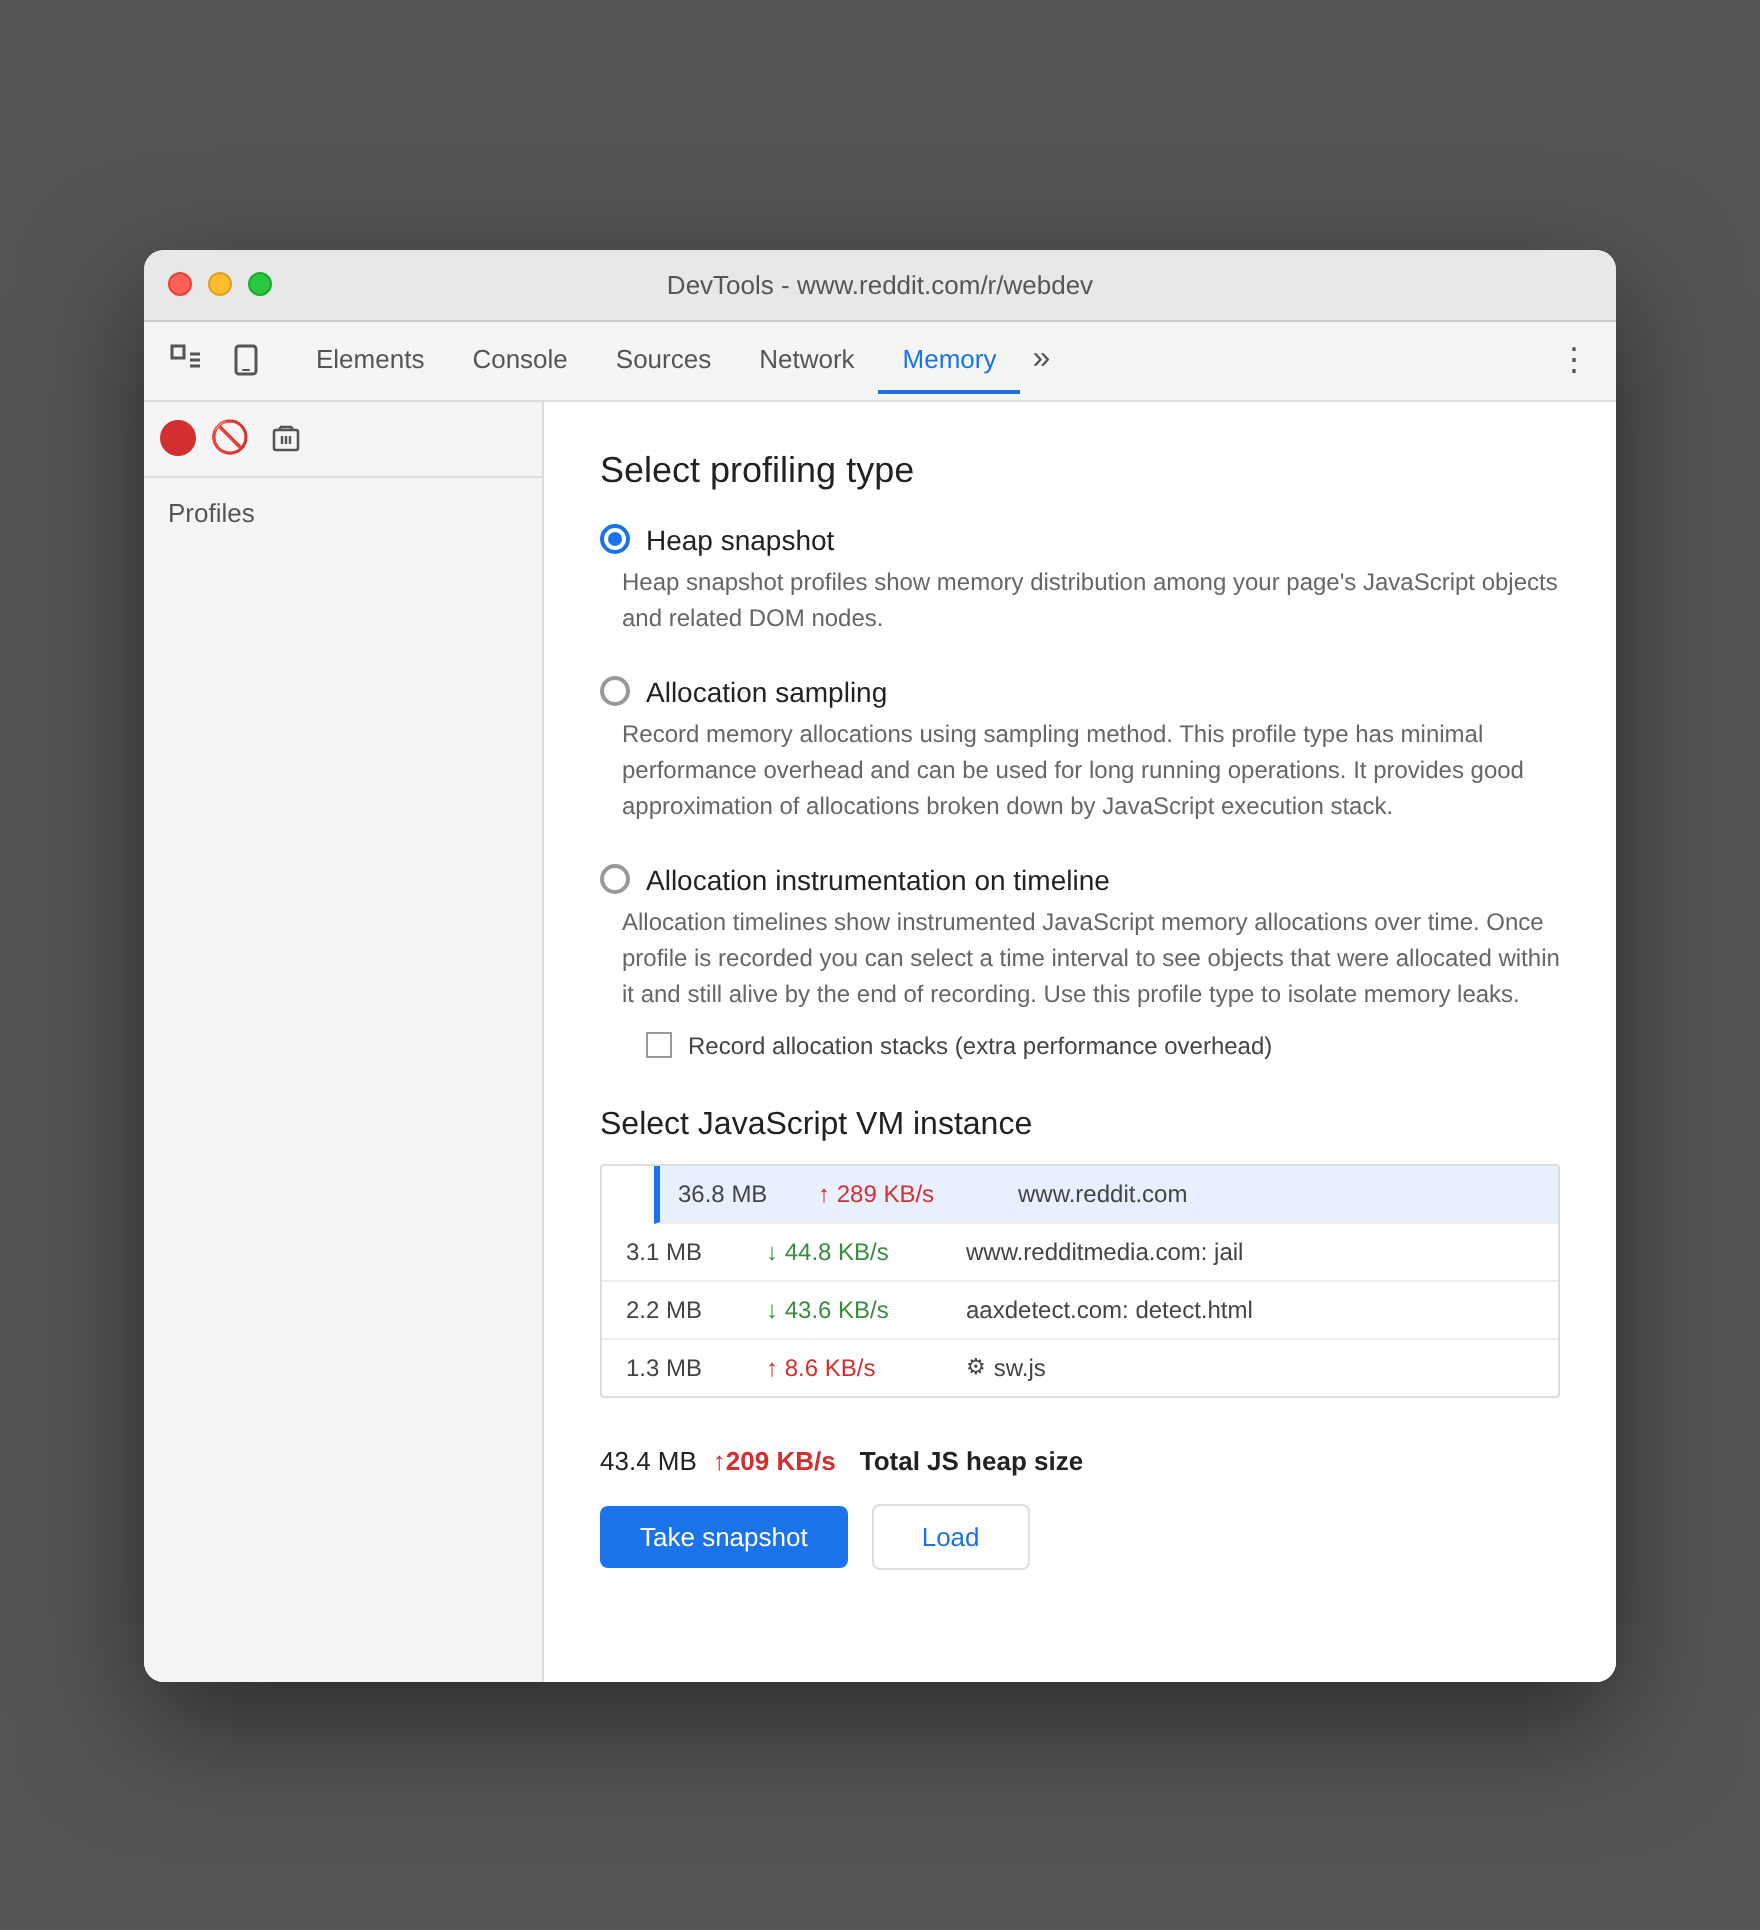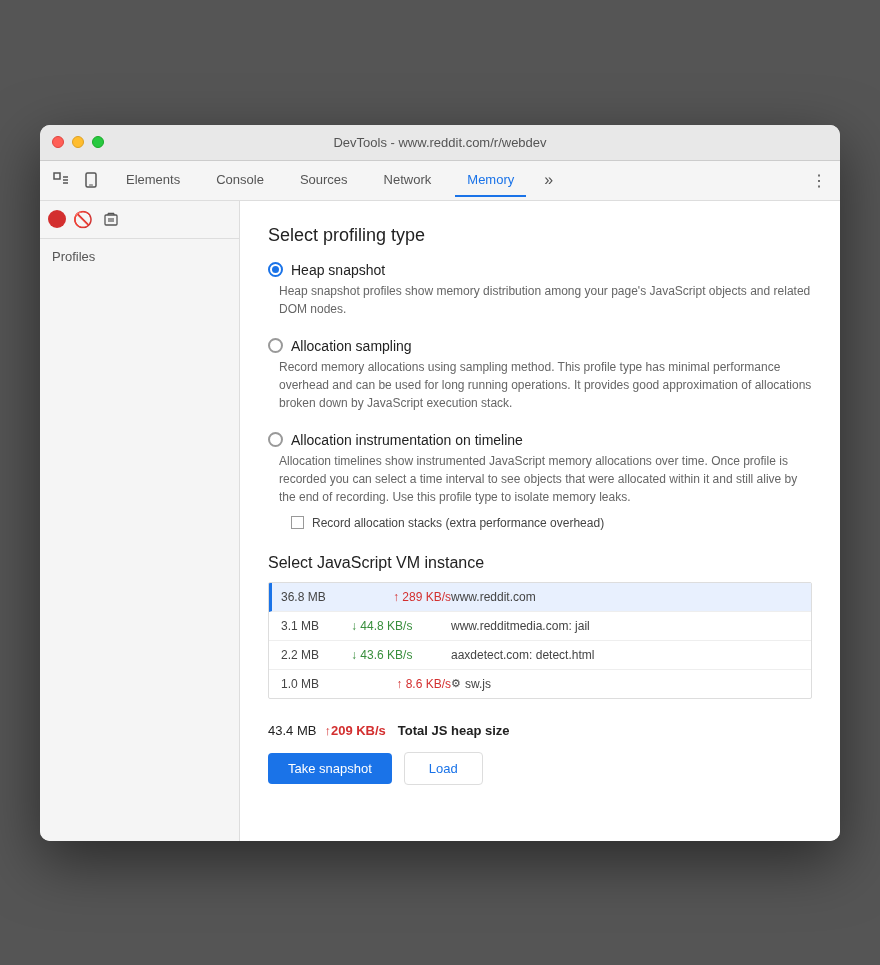--- a/index.html
+++ b/index.html
@@ -5,21 +5,21 @@
     * { box-sizing: border-box; margin: 0; padding: 0; }
     body {
       background: #555;
       display: flex;
       justify-content: center;
       align-items: center;
       min-height: 100vh;
       font-family: -apple-system, BlinkMacSystemFont, 'Helvetica Neue', Arial, sans-serif;
     }
     .window {
-      width: 800px;
+      width: 736px;
       background: #f0f0f0;
       border-radius: 10px;
       box-shadow: 0 20px 60px rgba(0,0,0,0.5);
       overflow: hidden;
     }
     .titlebar {
       background: #e8e8e8;
       height: 36px;
       display: flex;
       align-items: center;
@@ -72,21 +72,21 @@
       border: none;
       background: none;
       cursor: pointer;
       border-radius: 3px;
       color: #555;
       font-size: 14px;
     }
     .nav-tabs {
       display: flex;
       align-items: center;
-      gap: 12px;
+      gap: 0;
       flex: 1;
     }
     .nav-tab {
       padding: 8px 12px;
       font-size: 13px;
       color: #555;
       cursor: pointer;
       border-bottom: 2px solid transparent;
       white-space: nowrap;
     }
@@ -251,32 +251,33 @@
       padding: 7px 12px;
       font-size: 12.5px;
       border-bottom: 1px solid #eee;
       gap: 0;
     }
     .vm-row:last-child { border-bottom: none; }
     .vm-row.selected {
       background: #e8f0fe;
       border-left: 3px solid #1a73e8;
       padding-left: 9px;
+      margin-left: 26px;
     }
     .vm-col-size {
       width: 70px;
       color: #444;
       font-size: 12px;
     }
     .vm-col-speed {
       width: 100px;
       font-size: 12px;
       font-weight: 500;
     }
-    .speed-up { color: #d32f2f; text-align: right; }
+    .speed-up { color: #d32f2f; }
     .speed-down { color: #388e3c; }
     .vm-col-name {
       flex: 1;
       color: #444;
       font-size: 12px;
       display: flex;
       align-items: center;
       gap: 4px;
     }
     .gear-icon {
@@ -468,21 +469,21 @@
         <div class="vm-row">
           <span class="vm-col-size">2.2 MB</span>
           <span class="vm-col-speed speed-down">
             <span style="color:#388e3c;">↓</span>
             <span>43.6 KB/s</span>
           </span>
           <span class="vm-col-name">aaxdetect.com: detect.html</span>
         </div>
 
         <div class="vm-row">
-          <span class="vm-col-size">1.0 MB</span>
+          <span class="vm-col-size">1.3 MB</span>
           <span class="vm-col-speed speed-up">
             <span style="color:#d32f2f;">↑</span>
             <span>8.6 KB/s</span>
           </span>
           <span class="vm-col-name">
             <span class="gear-icon">⚙</span>
             <span>sw.js</span>
           </span>
         </div>
       </div>

